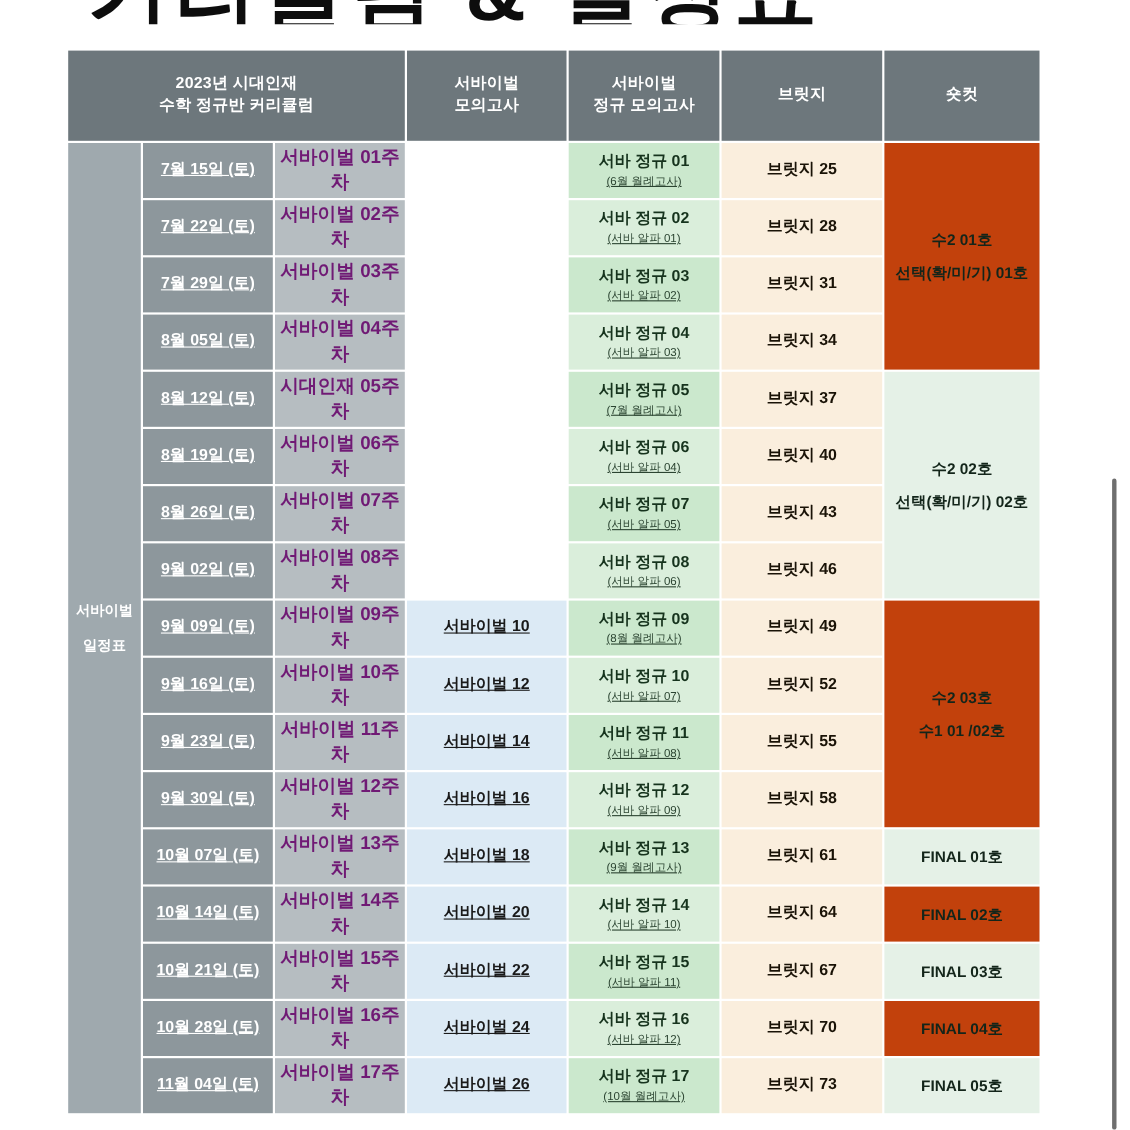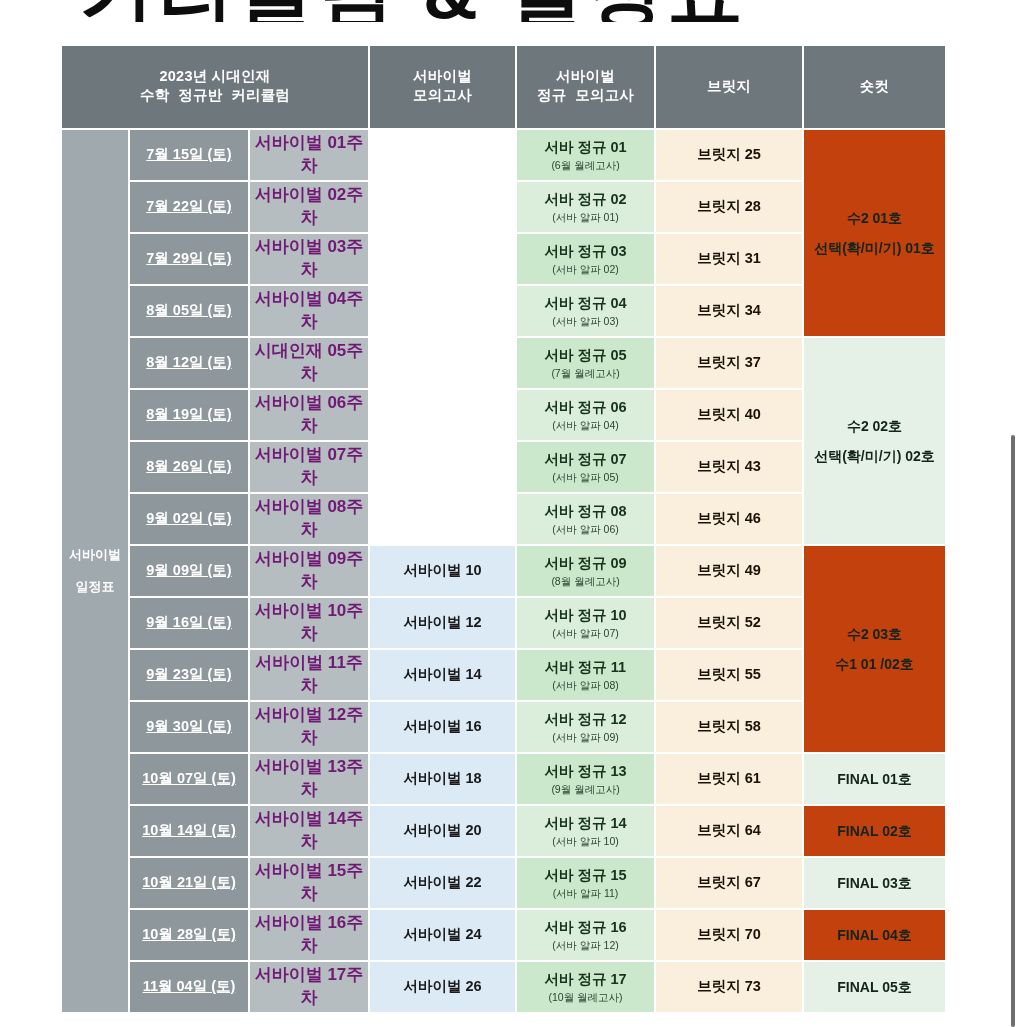--- a/index.html
+++ b/index.html
@@ -41,21 +41,21 @@
   }
 
   
   th.hdr {
     background:#6d777c;
     color:#ffffff;
     font-size:14.5px;
     height:82px;
     letter-spacing:.2px;
   }
-  th.hdr .l2 { display:block;font-family:Liberation Mono, monospace; }
+  th.hdr .l2 { display:block; }
 
   
   td.sidecol {
     background:#9fa9ae;
     color:#ffffff;
     font-size:13px;
     width:66px;
   }
   td.sidecol .l2 { display:block; margin-top:14px; }
 
@@ -74,36 +74,38 @@
     color:#701a75;
     font-size:17px;
     width:118px;
   }
   
   td.mock {
     background:#dceaf5;
     color:#1a1a1a;
     font-size:14.5px;
     width:145px;
+    text-decoration:underline;
   }
   td.mock.empty { background:#ffffff; }
   
   td.green {
     width:137px;
     color:#16331d;
     font-size:14.5px;
     background:#cbe8cd;
   }
   td.green.alt { background:#daeedb; }
   td.green .sub {
     display:block;
     font-size:10.5px;
     font-weight:normal;
     color:#2b4431;
     margin-top:1px;
+    text-decoration:underline;
   }
   
   td.bridge {
     background:#faeedd;
     color:#191206;
     font-size:14.5px;
     width:146px;
   }
   
   td.shortcut {

